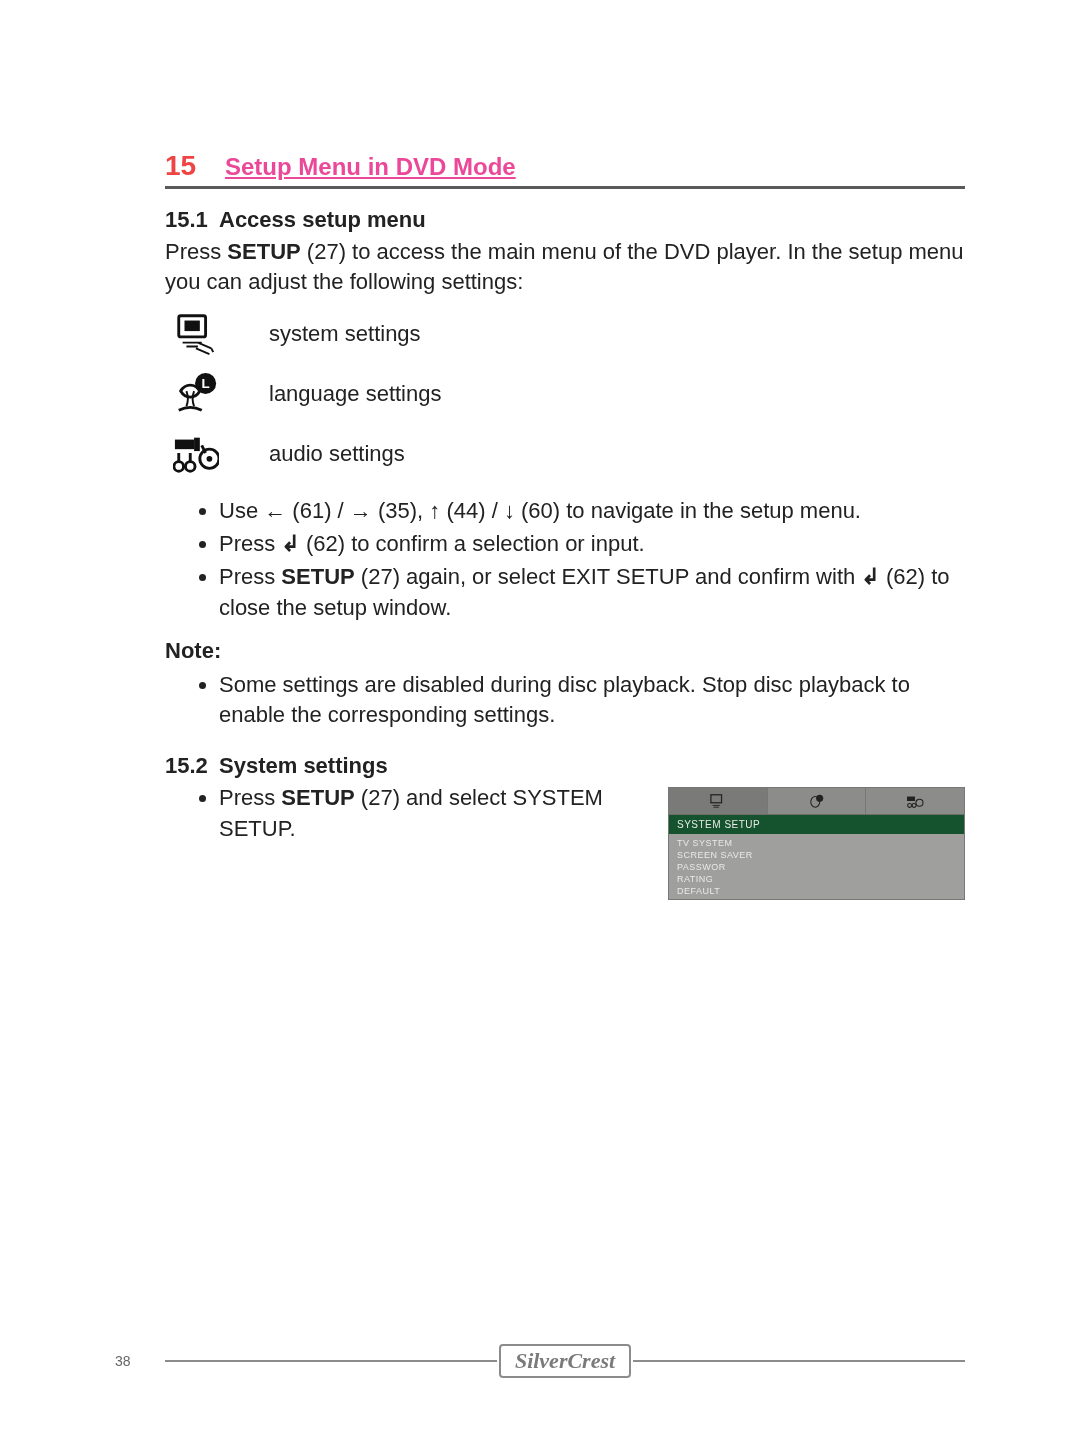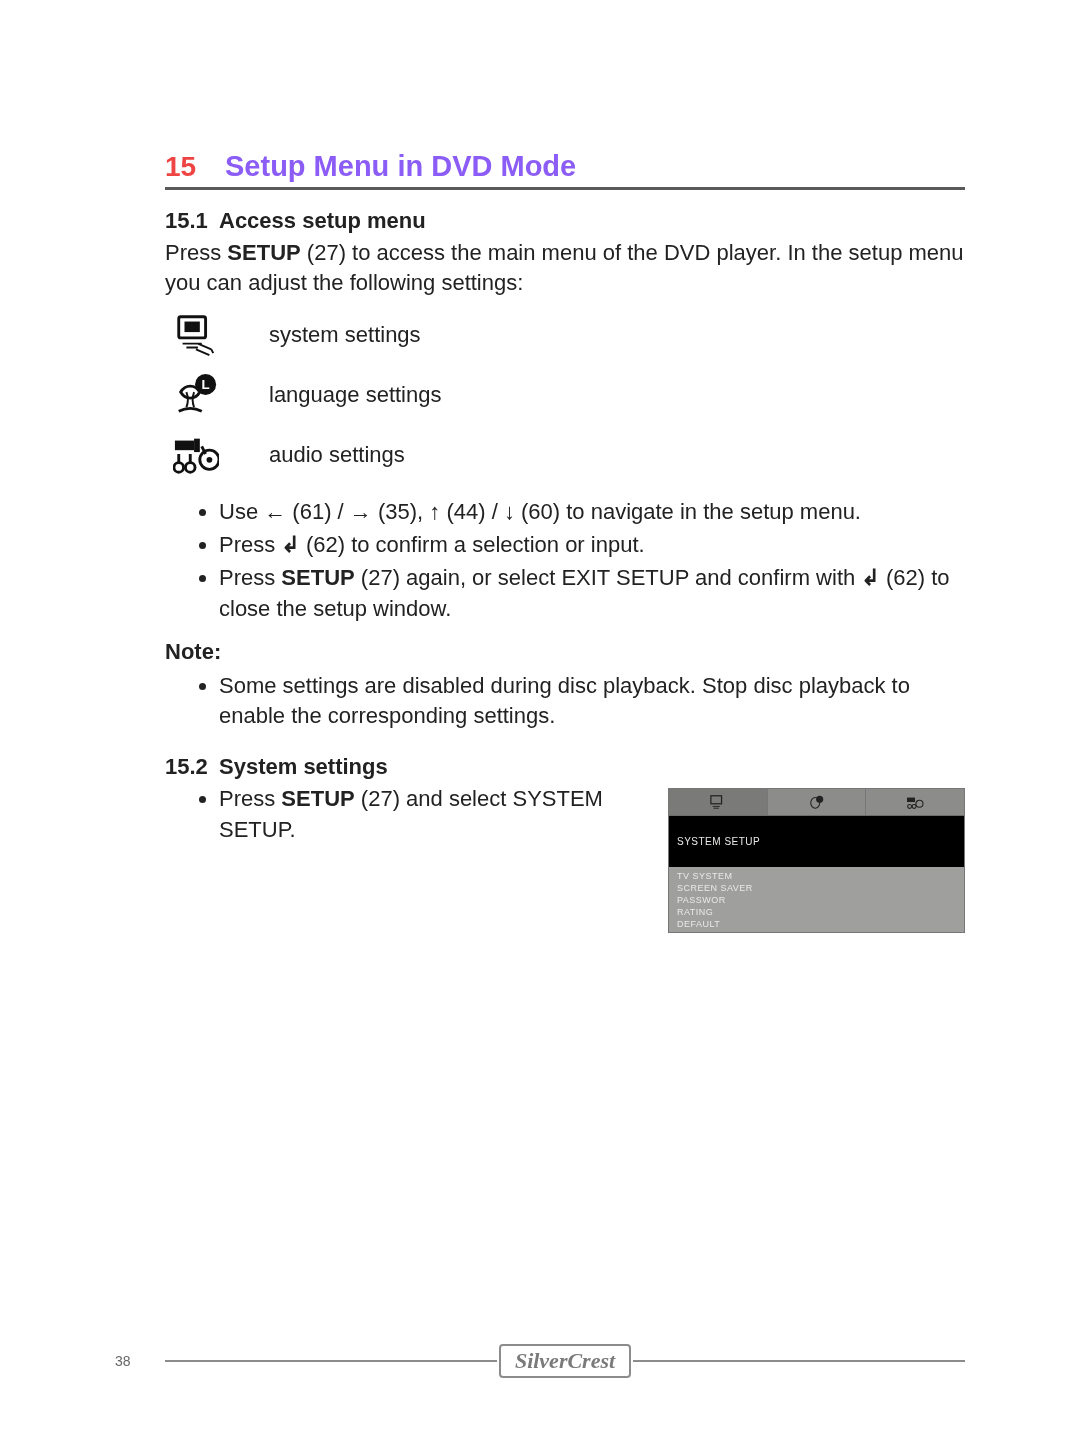--- a/index.html
+++ b/index.html
@@ -20,23 +20,24 @@
     padding-bottom:4px;
     margin-bottom:18px;
   }
   .chapter-num{
     font-size:28px;
     font-weight:bold;
     color:#ef4444;
     width:60px;
   }
   .chapter-title{
-    font-size:29px;
+    font-size:24px;
     font-weight:bold;
-    color:#8b5cf6;
+    color:#ec4899;
+    text-decoration:underline;
   }
   .sub-head{
     font-size:22px;
     font-weight:bold;
     margin:0 0 4px 0;
   }
   .sub-num{display:inline-block;width:54px;}
   .body-text{
     font-size:22px;
     line-height:1.35;
@@ -87,21 +88,21 @@
   }
   .ss-tab{
     flex:1;display:flex;align-items:center;justify-content:center;
     border-right:1px solid #777;height:100%;
     color:#2a2a2a;
   }
   .ss-tab.active{background:#7a7b78;}
   .ss-tab:last-child{border-right:none;}
   .ss-tab svg{width:18px;height:16px;}
   .ss-title-row{
-    background:#000000;padding:20px 8px;font-size:10px;
+    background:#14532d;padding:4px 8px;font-size:10px;
     border-top:1px solid #6d6e6b;
   }
   .ss-body{padding:3px 8px 2px 8px;}
   .ss-item{padding:1px 0;font-size:9px;color:#e9e9e7;}
   .ss-exit{padding:8px 8px 18px 8px;font-size:9px;}
   .footer{
     position:absolute;left:115px;right:115px;bottom:58px;
     display:flex;align-items:center;
   }
   .footer .pg{

